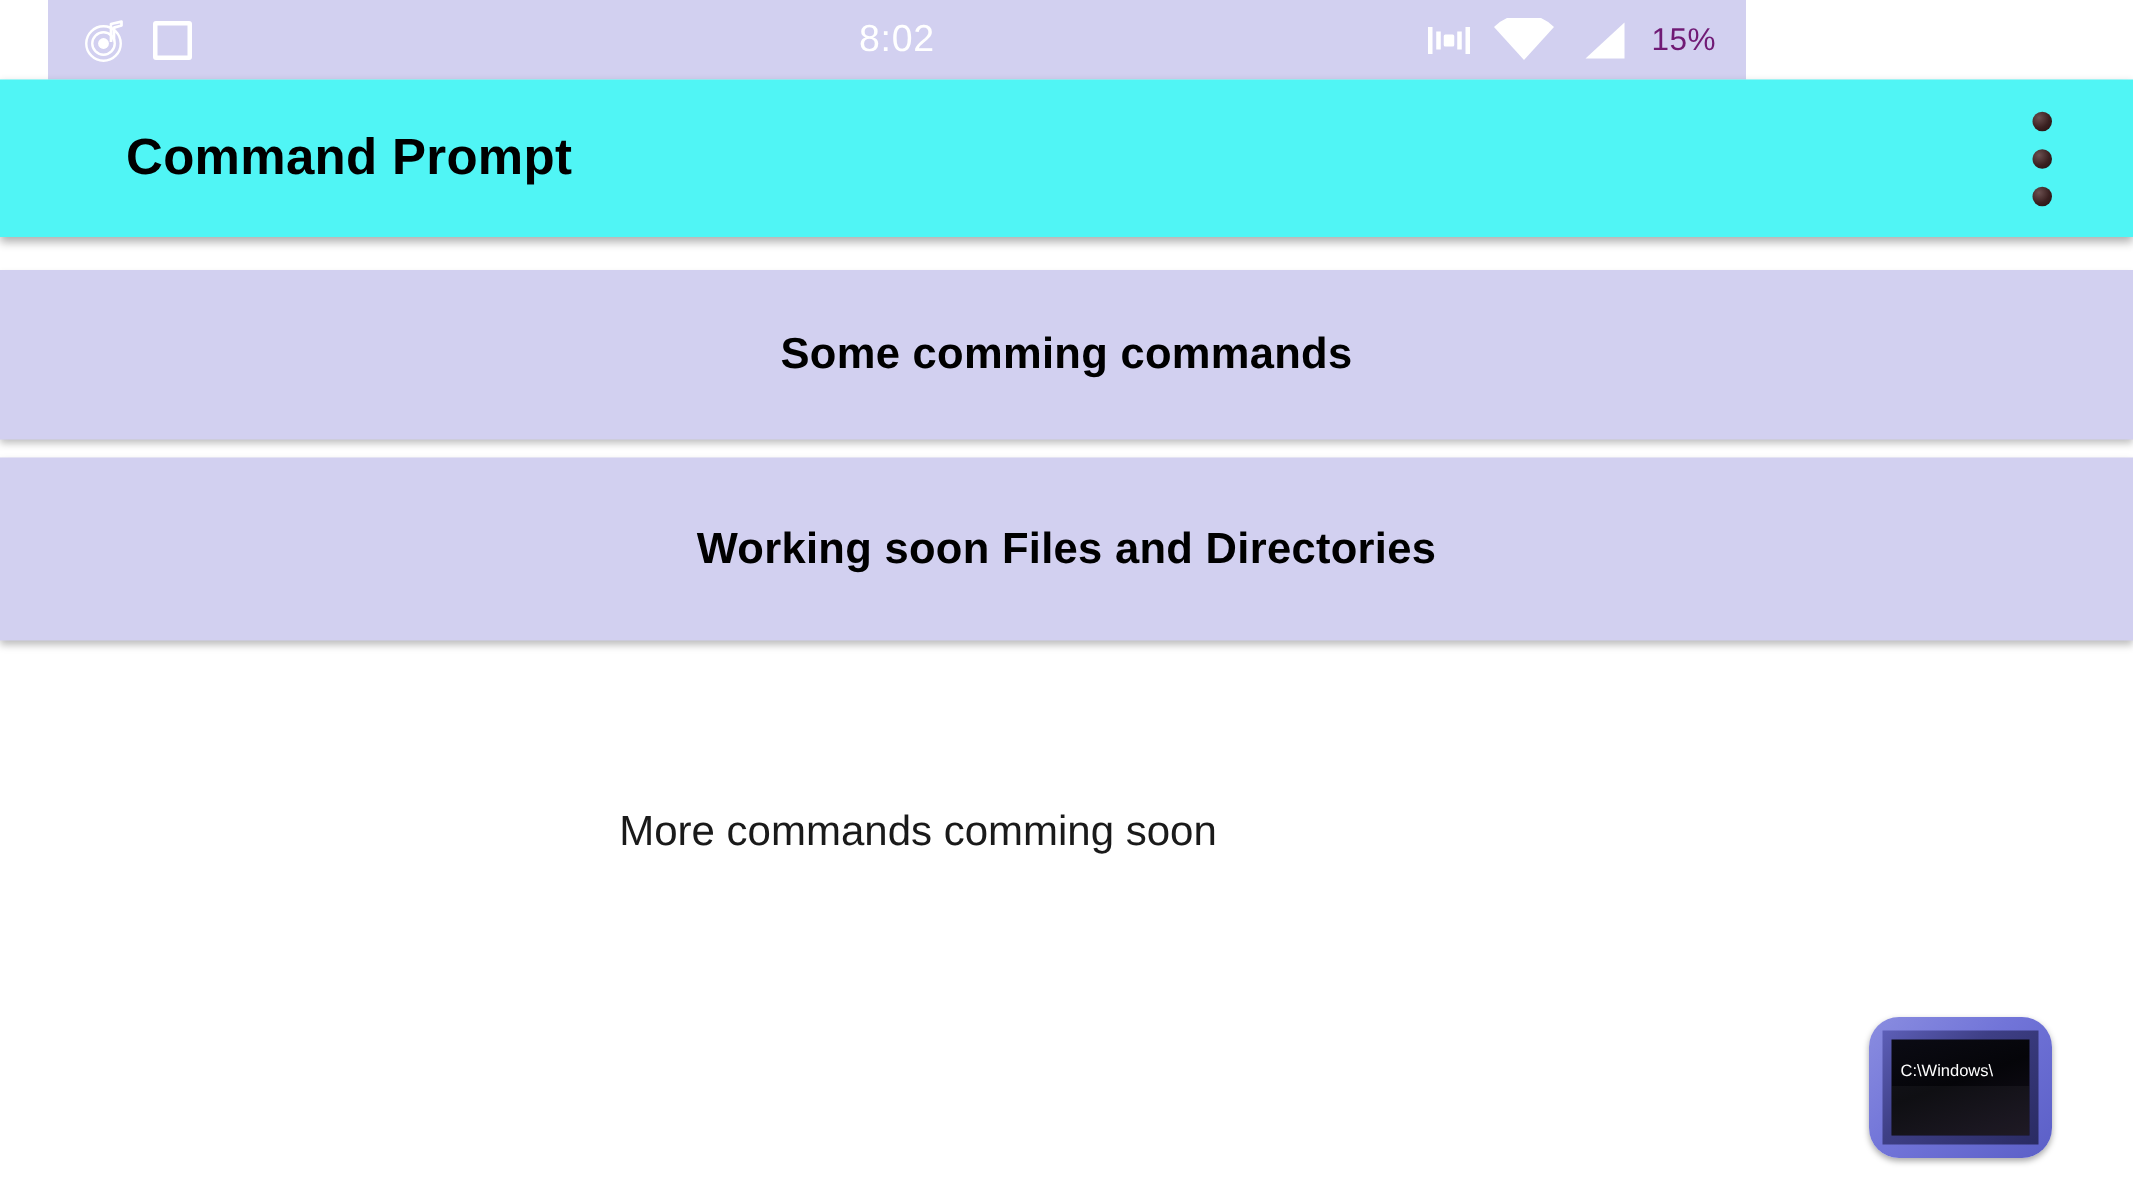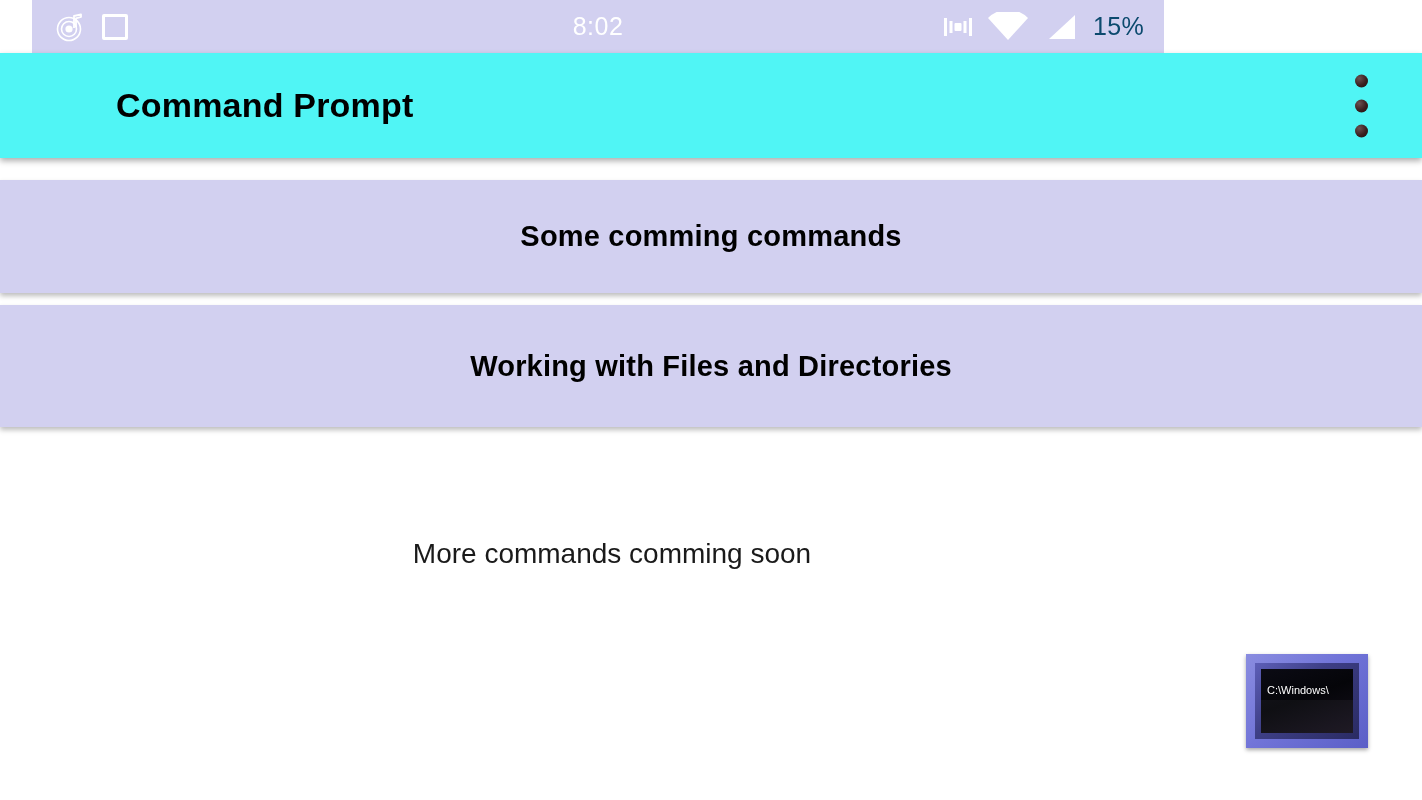--- a/index.html
+++ b/index.html
@@ -16,42 +16,42 @@
   .statusbar {
     position:absolute; top:0; left:0; width:1132px; height:53px;
     background:#d2d0f0;
     display:flex; align-items:center;margin-left:32px;
   }
   .sb-left { display:flex; align-items:center; gap:16px; padding-left:24px; width:33%; }
   .sb-center { flex:1; display:flex; justify-content:center; align-items:center; }
   .sb-right { display:flex; align-items:center; justify-content:flex-end; gap:14px; padding-right:20px; width:33%; }
 
   .sb-time { color:#ffffff; font-size:25px; letter-spacing:0.5px; }
-  .sb-batt { color:#0c4a6e; font-size:25px; letter-spacing:0.3px; }
+  .sb-batt { color:#701a75; font-size:21px; letter-spacing:0.3px; }
 
   .icon-music { width:30px; height:30px; position:relative; }
   .icon-square {
     width:26px; height:26px;
     border:3px solid #ffffff; border-radius:2px;
   }
   .icon-vibrate { width:30px; height:26px; }
   .icon-wifi { width:42px; height:30px; }
   .icon-signal { width:36px; height:30px; }
 
   
   .appbar {
     position:absolute; top:53px; left:0; width:1422px; height:105px;
     background:#50f5f5;
     display:flex; align-items:center;
     box-shadow:0 3px 6px rgba(0,0,0,0.32);
     z-index:5;
   }
   .appbar-title {
     color:#000000; font-size:34px; font-weight:bold;
-    margin-left:116px; letter-spacing:0.2px;
+    margin-left:84px; letter-spacing:0.2px;
   }
   .overflow-menu {
     position:absolute; right:44px; top:50%; transform:translateY(-50%);
     display:flex; flex-direction:column; gap:12px;
     padding:6px 10px; cursor:pointer;
   }
   .overflow-menu .dot {
     width:13px; height:13px; border-radius:50%;
     background:radial-gradient(circle at 33% 30%, #6b5050 0%, #3a2020 55%, #201010 100%);
   }
@@ -72,25 +72,26 @@
   #card-1 { margin-top:12px; height:122px; }
 
   
   .body-note {
     position:absolute; top:538px; left:0; width:1224px;
     text-align:center; color:#1a1a1a; font-size:28px;
   }
 
   
   .cmd-thumb {
-    position:absolute; left:1246px; top:654px;
+    position:absolute; left:1246px; top:678px;
     width:122px; height:94px;
     background:linear-gradient(135deg,#8a8de0 0%,#7174d8 45%,#5b5fc7 100%);
     padding:9px;
     box-shadow:0 2px 4px rgba(0,0,0,0.35);
+    border-radius:20px;
   }
   .cmd-bevel {
     width:100%; height:100%;
     background:linear-gradient(135deg,#5d5fb8 0%,#3e3f86 40%,#2a2b63 100%);
     padding:6px;
   }
   .cmd-screen {
     width:100%; height:100%; position:relative;
     background:linear-gradient(160deg,#0b0b14 0%,#050509 45%,#15101c 100%);
     overflow:hidden;
@@ -157,21 +158,21 @@
       <span class="dot"></span>
       <span class="dot"></span>
     </div>
   </div>
 
   <div class="list-area">
     <div class="card" id="card-0">
       <span class="card-label">Some comming commands</span>
     </div>
     <div class="card" id="card-1">
-      <span class="card-label">Working with Files and Directories</span>
+      <span class="card-label">Working soon Files and Directories</span>
     </div>
   </div>
 
   <div class="body-note">More commands comming soon</div>
 
   <div class="cmd-thumb">
     <div class="cmd-bevel">
       <div class="cmd-screen">
         <span class="cmd-text">C:\Windows\</span>
         <span class="cmd-shade"></span>

